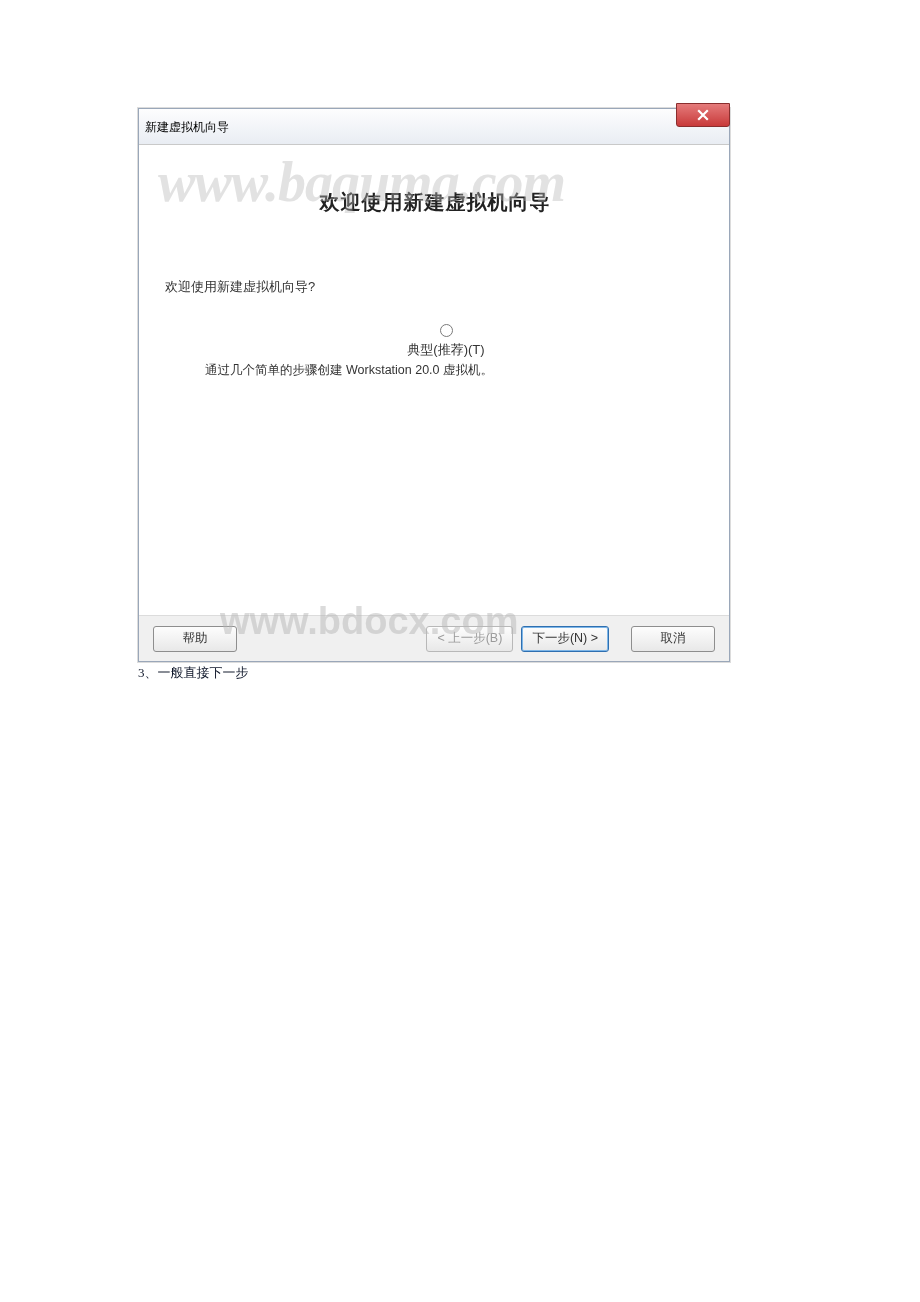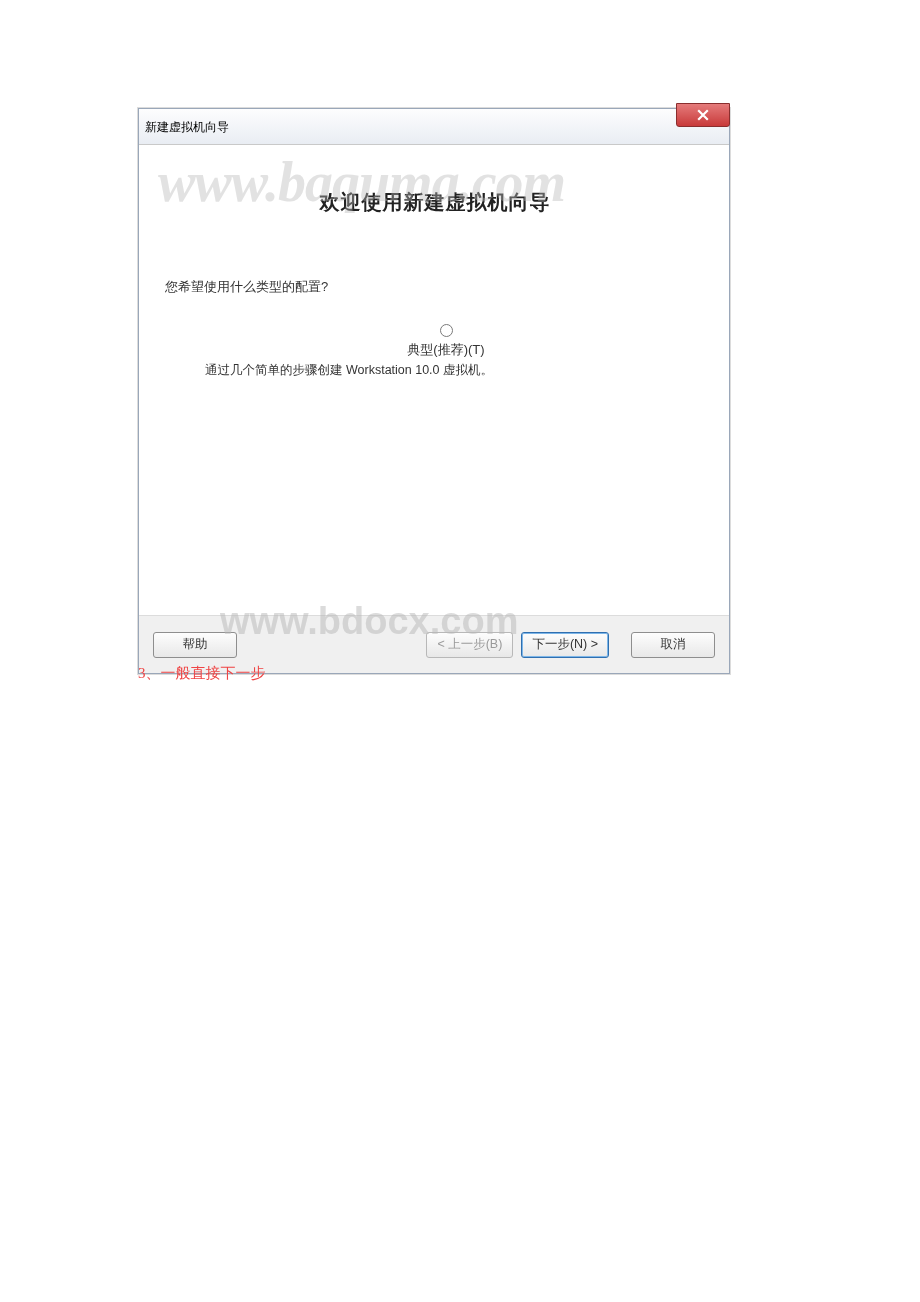--- a/index.html
+++ b/index.html
@@ -159,21 +159,21 @@
     .highlight-box {
       position: absolute;
       border: 4px solid #ff0000;
       left: -5px;
       top: -7px;
       width: 150px;
       height: 28px;
       pointer-events: none;
     }
     .footer {
-      height: 58px;
+      height: 46px;
       background: #f0f0f0;
       border-top: 1px solid #dcdcdc;
       display: flex;
       align-items: center;
       padding: 0 14px;
       gap: 8px;
     }
     .btn {
       height: 26px;
       min-width: 84px;
@@ -224,22 +224,22 @@
       font-family: Liberation Sans, sans-serif;
       color: #b8b8b8;
       opacity: 0.5;
       letter-spacing: 0px;
       text-align: center;
     }
     .caption {
       position: absolute;
       left: 138px;
       top: 664px;
-      font-size: 15px;
-      color: #ef4444;
+      font-size: 13px;
+      color: #0f172a;
       font-family: "SimSun", serif;
       text-align: center;
     }
     
     .tri1 { position:absolute; left:-40px; top:120px; width:0;height:0;
       border-left: 180px solid transparent;
       border-bottom: 240px solid #143a5c;
       opacity:0.6;}
     .tri2 { position:absolute; left:0; top:260px; width:0;height:0;
       border-right: 210px solid transparent;
@@ -258,28 +258,28 @@
       <svg viewBox="0 0 10 10">
           <path d="M1 1 L9 9 M9 1 L1 9" stroke="#fff" stroke-width="1.8" fill="none"></path>
         </svg>
     </div>
   </div>
 
   <div class="dialog-body">
 
     <div class="content">
       <div class="heading">欢迎使用新建虚拟机向导</div>
-      <div class="question">您希望使用什么类型的配置?</div>
+      <div class="question">欢迎使用新建虚拟机向导?</div>
 
       <div class="opt">
         <div class="opt-row">
           <span class="radio"></span>
           <span>典型(推荐)(T)</span>
         </div>
-        <div class="opt-desc">通过几个简单的步骤创建 Workstation 10.0 虚拟机。</div>
+        <div class="opt-desc">通过几个简单的步骤创建 Workstation 20.0 虚拟机。</div>
       </div>
 
     </div>
   </div>
 
   <div class="footer">
     <div class="btn">帮助</div>
     <div class="footer-spacer"></div>
     <div class="btn disabled">&lt; 上一步(B)</div>
     <div class="btn default">下一步(N) &gt;</div>

